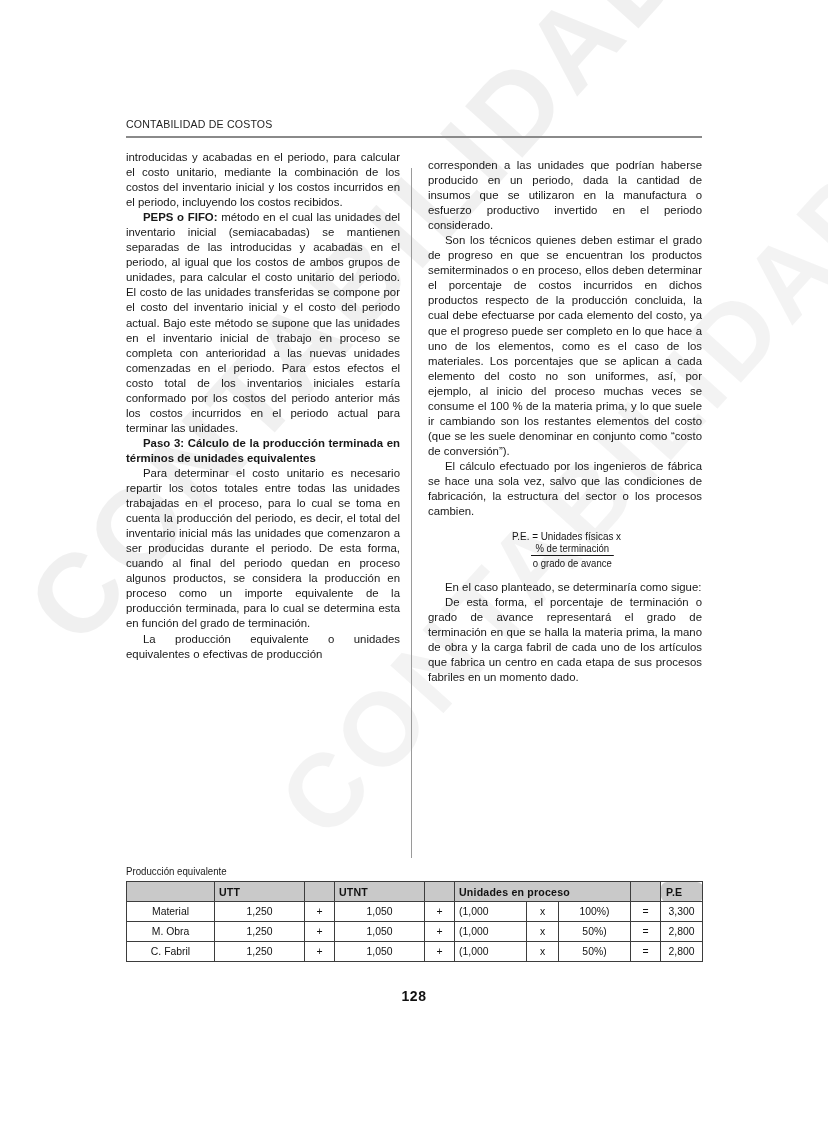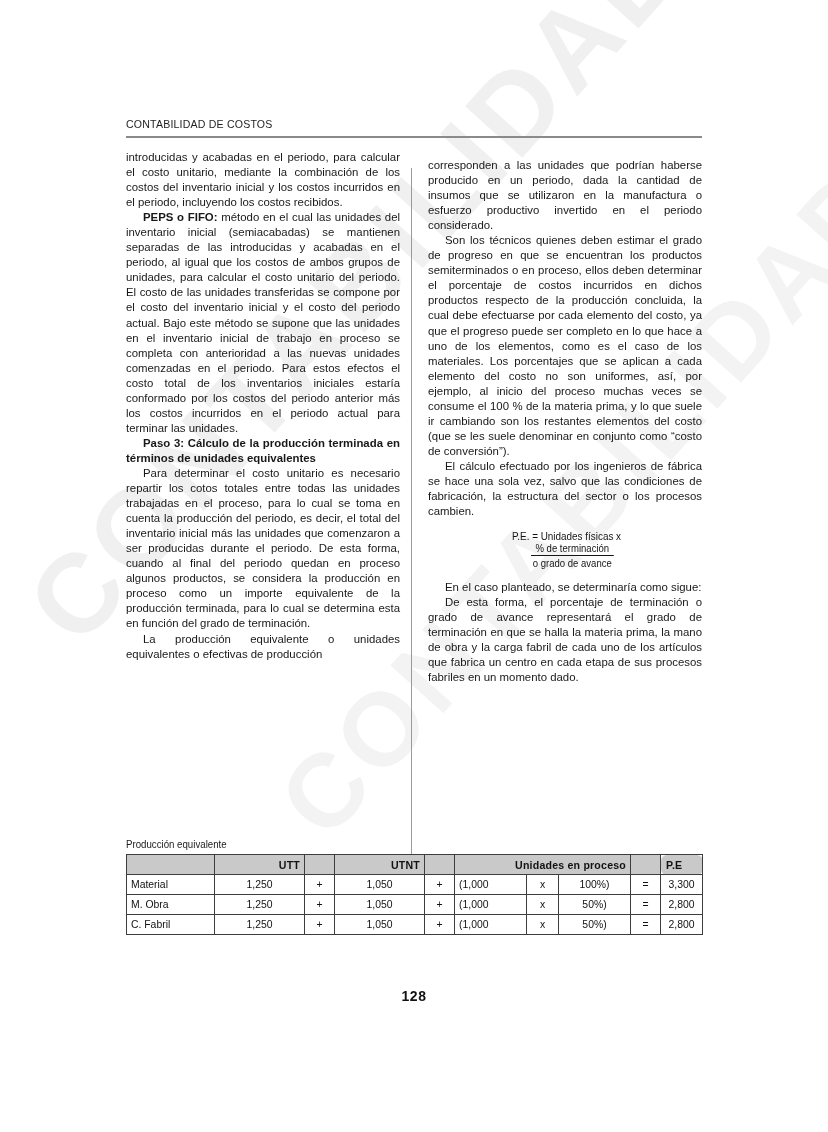--- a/index.html
+++ b/index.html
@@ -173,21 +173,21 @@
   .formula .frac .den {
     padding: 1px 2px 0 2px;
     white-space: nowrap;
     font-size: 10.6px;
   }
 
   
   .table-wrap {
     position: absolute;
     left: 126px;
-    top: 839px;
+    top: 866px;
     width: 576px;
     z-index: 2;
   }
   .table-caption {
     font-size: 10.2px;
     color: #1a1a1a;
     margin-bottom: 4px;
     transform: scaleX(0.95);
     transform-origin: left center;
   }
@@ -202,31 +202,31 @@
     padding: 2px 4px;
     height: 15px;
     font-weight: normal;
     color: #121212;
     overflow: hidden;
     white-space: nowrap;
   }
   table.peps thead th {
     background: #c9c9c9;
     font-weight: bold;
-    text-align: right;
+    text-align: left;
     font-size: 10.6px;
     letter-spacing: 0.2px;
   }
   table.peps thead th.blank { background: #c9c9c9; }
   table.peps thead th.pe-head {
     text-align: left;
     padding-left: 5px;
     border-radius: 6px;
   }
-  td.rowlabel { text-align: left; padding-left: 5px; }
+  td.rowlabel { text-align: center; padding-left: 5px; }
   td.num { text-align: center; padding-right: 5px; }
   td.op { text-align: center; }
   td.paren-open { text-align: left; padding-right: 5px; }
   td.pct { text-align: center; padding-right: 5px; }
 
   
   col.c-label  { width: 88px; }
   col.c-utt    { width: 90px; }
   col.c-op1    { width: 30px; }
   col.c-utnt   { width: 90px; }

